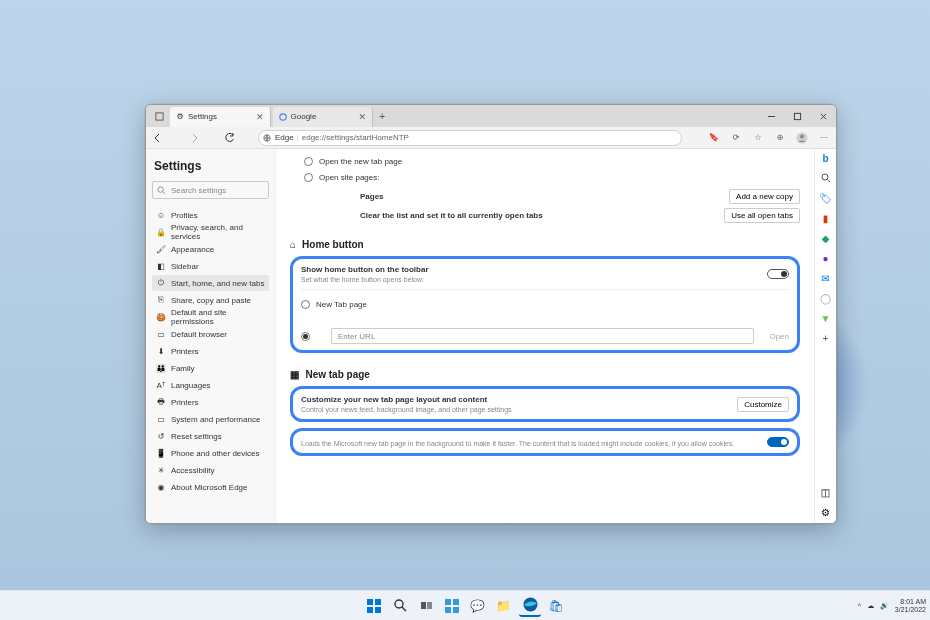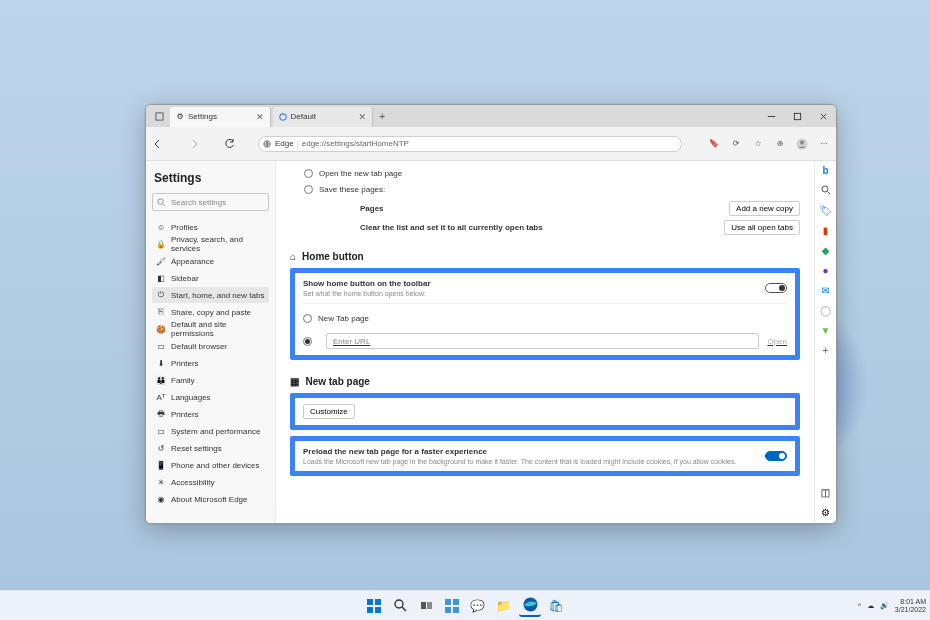--- a/index.html
+++ b/index.html
@@ -27,21 +27,21 @@
   border-right: 1px solid #c0c0c0; border-top-left-radius: 3px; border-top-right-radius: 3px; margin: 1px 0 0 2px; position: relative; }
 .tab.active { background: #f7f7f7; }
 .tab .ico { width: 8px; height: 8px; margin-right: 4px; display: inline-flex; align-items: center; justify-content: center; }
 .tab .lbl { min-width: 60px; }
 .tab .x { margin-left: auto; font-size: 9px; color: #666; padding-left: 8px; }
 .newtab { width: 18px; text-align: center; color: #555; font-size: 10px; }
 .titlebar .spacer { flex: 1; }
 .winbtn { width: 26px; height: 22px; display: flex; align-items: center; justify-content: center; color: #333; }
 
 
-.addr { height: 34px; background: #f3f3f3; display: flex; align-items: center; padding: 0 4px; border-bottom: 1px solid #e0e0e0; gap: 20px; font-size: 8px; color: #333; }
+.addr { height: 22px; background: #f3f3f3; display: flex; align-items: center; padding: 0 4px; border-bottom: 1px solid #e0e0e0; gap: 20px; font-size: 8px; color: #333; }
 .addr .btn { width: 16px; height: 16px; display: flex; align-items: center; justify-content: center; color: #555; border-radius: 3px; }
 .urlbox { flex: 1; height: 16px; background: #fff; border: 1px solid #d0d0d0; border-radius: 8px;
   display: flex; align-items: center; padding: 0 4px; font-size: 8px; color: #666; }
 .urlbox .lock { margin-right: 4px; }
 .addr .right { display: flex; gap: 6px; margin-left: 4px; }
 
 
 .main { flex: 1; display: flex; overflow: hidden; }
 .scontent { flex: 1; display: flex; overflow: hidden; }
 .toolbar-right { width: 22px; background: #fff; border-left: 1px solid #eaeaea; display: flex; flex-direction: column; align-items: center; padding-top: 2px; gap: 6px; }
@@ -63,29 +63,29 @@
 .panel { flex: 1; overflow-y: auto; padding: 10px 14px 14px 14px; font-size: 8px; color: #333; }
 .radiolist { padding-left: 14px; margin-bottom: 0; }
 .radio-line { display: flex; align-items: center; height: 16px; font-size: 8px; }
 .radio { width: 9px; height: 9px; border: 1px solid #777; border-radius: 50%; margin-right: 6px; display: inline-flex; align-items: center; justify-content: center; }
 .radio.sel::after { content: ""; width: 5px; height: 5px; background: #333; border-radius: 50%; }
 .pages-row { display: flex; align-items: center; justify-content: space-between; margin: 4px 0 4px 18px; }
 .pages-row .lbl { font-weight: 600; padding-left: 38px; }
 .btn-out { font-size: 8px; background: #fff; border: 1px solid #ccc; border-radius: 2px; padding: 2px 6px; }
 .section { margin: 16px 0 8px 0; }
 .section h2 { display: flex; align-items: center; font-size: 10px; font-weight: 600; color: #222; margin-bottom: 6px; gap: 6px; }
-.card { border: 5px solid #3b82f6; border-radius: 2px; padding: 6px 8px; margin-bottom: 6px; }
+.card { border: 3px solid #3b82f6; border-radius: 12px; padding: 6px 8px; margin-bottom: 6px; }
 .card-row { display: flex; align-items: center; justify-content: space-between; }
 .card .t { font-weight: 600; font-size: 8px; }
 .card .d { font-size: 7px; color: #888; margin-top: 2px; }
 .toggle { width: 22px; height: 10px; background: #fff; border: 1px solid #555; border-radius: 10px; position: relative; }
 .toggle::after { content: ""; position: absolute; width: 6px; height: 6px; background: #333; border-radius: 50%; top: 1px; right: 1.5px; }
 .toggle.on { background: #0067c0; border-color: #0067c0; }
 .toggle.on::after { background: #fff; right: 1.5px; left: auto; }
-.urlinput-row { display: flex; align-items: center; gap: 8px; margin-top: 7px; text-decoration: underline; }
+.urlinput-row { display: flex; align-items: center; gap: 15px; margin-top: 16px; }
 .urlinput { flex: 1; height: 16px; border: 1px solid #ccc; border-radius: 2px; display: flex; align-items: center; padding: 0 6px; font-size: 8px; color: #888; }
 .savebtn { font-size: 8px; color: #aaa; }
 .divider-line { height: 1px; background: #eee; margin: 6px 0; }
 
 
 .taskbar { position: absolute; bottom: 0; left: 0; right: 0; height: 30px; background: rgba(243,246,250,0.9);
   backdrop-filter: blur(8px); border-top: 1px solid rgba(0,0,0,0.05);
   display: flex; align-items: center; justify-content: center; }
 .taskbar .apps { display: flex; gap: 4px; }
 .taskbar .app { width: 22px; height: 22px; display: flex; align-items: center; justify-content: center; border-radius: 3px; font-size: 12px; }
@@ -112,21 +112,21 @@
       <span class="ico">⚙</span>
       <span class="lbl">Settings</span>
       <span class="x">✕</span>
     </div>
     <div class="tab">
       <span class="ico">
         <svg width="8" height="8" viewBox="0 0 10 10">
             <circle cx="5" cy="5" r="4" fill="none" stroke="#4285f4" stroke-width="1.5"></circle>
           </svg>
       </span>
-      <span class="lbl">Default</span>
+      <span class="lbl">Google</span>
       <span class="x">✕</span>
     </div>
     <div class="newtab">+</div>
     <div class="spacer"></div>
     <div class="winbtn">
       <svg width="9" height="9" viewBox="0 0 10 10">
           <line x1="1" y1="5" x2="9" y2="5" stroke="#333" stroke-width="1"></line>
         </svg>
     </div>
     <div class="winbtn">
@@ -274,21 +274,21 @@
       </div>
 
       <div class="panel">
         <div class="radiolist" style="margin-top:-6px">
           <div class="radio-line">
             <span class="radio"></span>
             <span>Open the new tab page</span>
           </div>
           <div class="radio-line">
             <span class="radio"></span>
-            <span>Save these pages:</span>
+            <span>Open site pages:</span>
           </div>
           <div class="pages-row">
             <span class="lbl">Pages</span>
             <button class="btn-out">Add a new copy</button>
           </div>
           <div class="pages-row">
             <span class="lbl">Clear the list and set it to all currently open tabs</span>
             <button class="btn-out">Use all open tabs</button>
           </div>
         </div>
@@ -321,27 +321,30 @@
           </div>
         </div>
 
         <div class="section">
           <h2>
               <span>▦</span>
               <span>New tab page</span>
             </h2>
           <div class="card">
             <div class="card-row">
+              <div>
+                <div class="t">Customize your new tab page layout and content</div>
+                <div class="d">Control your news feed, background image, and other page settings</div>
+              </div>
               <button class="btn-out">Customize</button>
             </div>
           </div>
           <div class="card">
             <div class="card-row">
               <div style="flex:1;padding-right:8px">
-                <div class="t">Preload the new tab page for a faster experience</div>
                 <div class="d">Loads the Microsoft new tab page in the background to make it faster. The content that is loaded might include cookies, if you allow cookies.</div>
               </div>
               <div class="toggle on"></div>
             </div>
           </div>
         </div>
       </div>
 
     </div>
 

